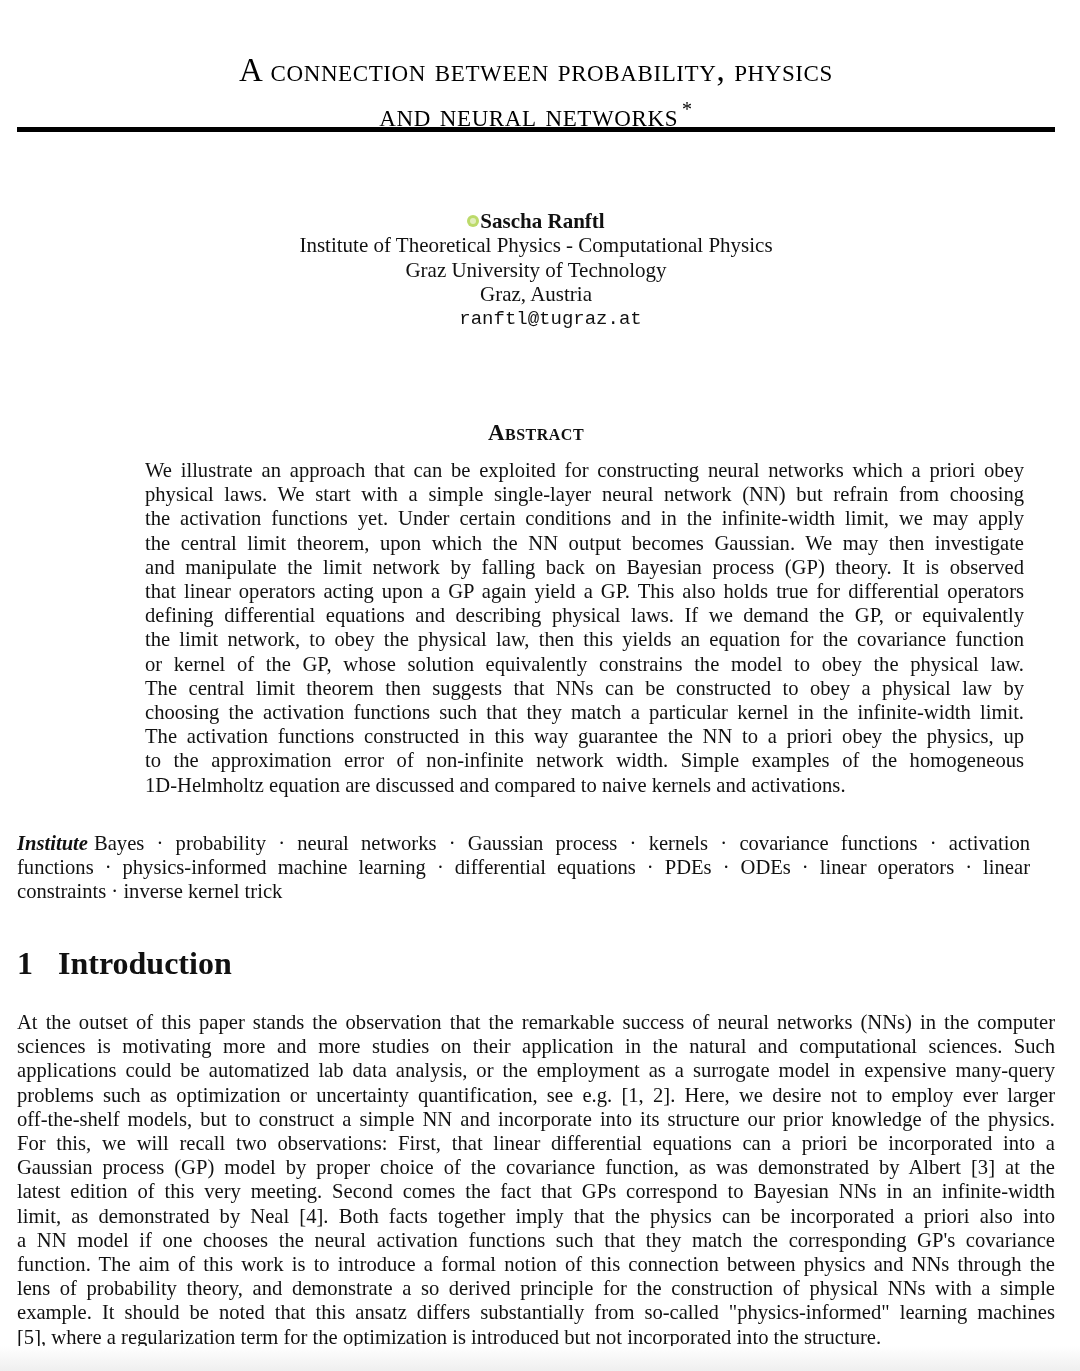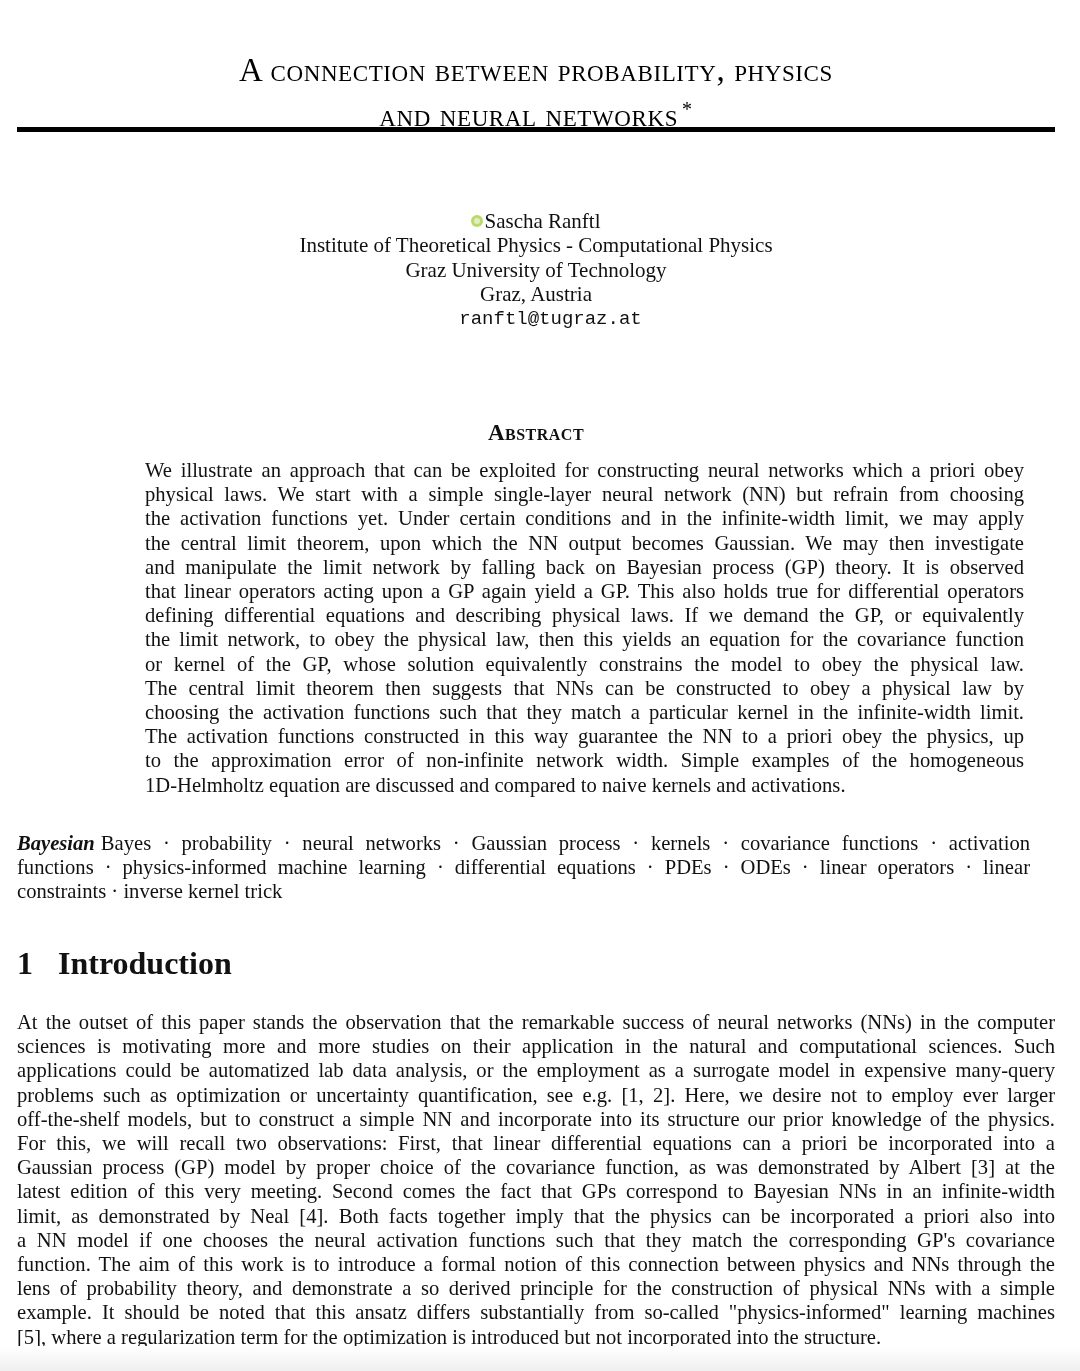--- a/index.html
+++ b/index.html
@@ -54,21 +54,21 @@
     .author-block {
       position: absolute;
       left: 0;
       top: 208px;
       width: 1072px;
       text-align: center;
       font-size: 21px;
       line-height: 24.5px;
     }
     .author-name {
-      font-weight: normal;
+      font-weight: bold;
       display: inline-flex;
       align-items: center;
       gap: 1px;
     }
     .orcid {
       display: inline-block;
       width: 12px;
       height: 12px;
       border-radius: 50%;
       background: #a6ce39;
@@ -211,21 +211,21 @@
     <span class="ln">the limit network, to obey the physical law, then this yields an equation for the covariance function</span>
     <span class="ln">or kernel of the GP, whose solution equivalently constrains the model to obey the physical law.</span>
     <span class="ln">The central limit theorem then suggests that NNs can be constructed to obey a physical law by</span>
     <span class="ln">choosing the activation functions such that they match a particular kernel in the infinite-width limit.</span>
     <span class="ln">The activation functions constructed in this way guarantee the NN to a priori obey the physics, up</span>
     <span class="ln">to the approximation error of non-infinite network width.  Simple examples of the homogeneous</span>
     <span class="ln last">1D-Helmholtz equation are discussed and compared to naive kernels and activations.</span>
   </div>
 
   <div class="keywords">
-    <span class="ln"><span class="kw-label">Bayesian</span><span>Bayes · probability · neural networks · Gaussian process · kernels · covariance functions · activation</span></span>
+    <span class="ln"><span class="kw-label">Institute</span><span>Bayes · probability · neural networks · Gaussian process · kernels · covariance functions · activation</span></span>
     <span class="ln">functions · physics-informed machine learning · differential equations · PDEs · ODEs · linear operators · linear</span>
     <span class="ln last">constraints · inverse kernel trick</span>
   </div>
 
   <div class="section-heading">
     <span class="num">1</span><span>Introduction</span>
   </div>
 
   <div class="intro-body">
     <span class="ln">At the outset of this paper stands the observation that the remarkable success of neural networks (NNs) in the computer</span>

